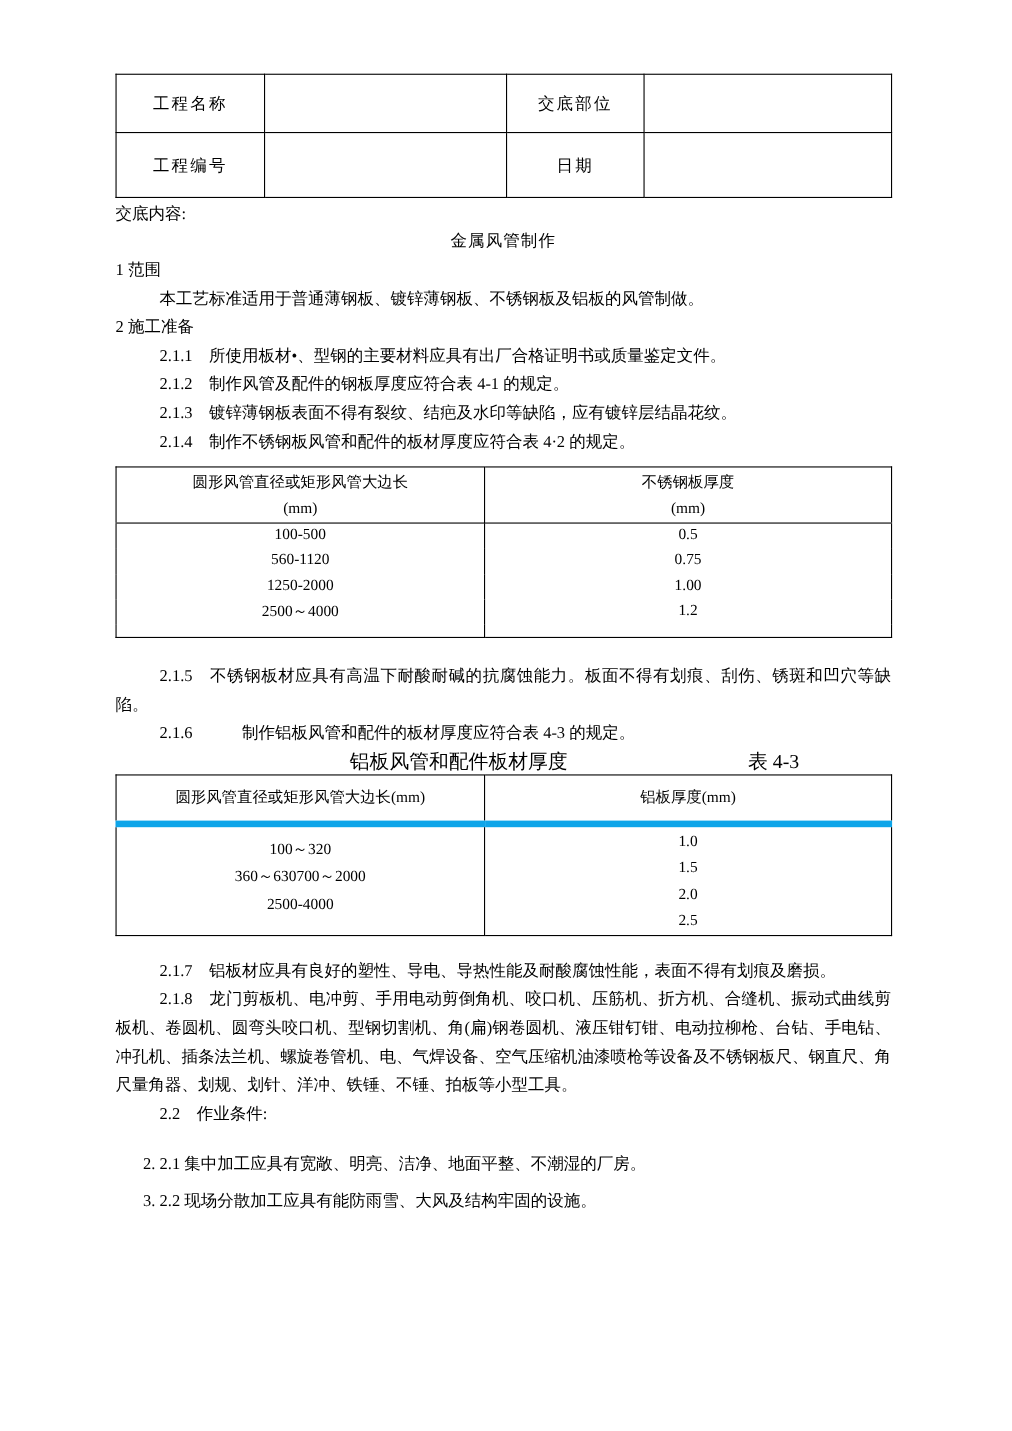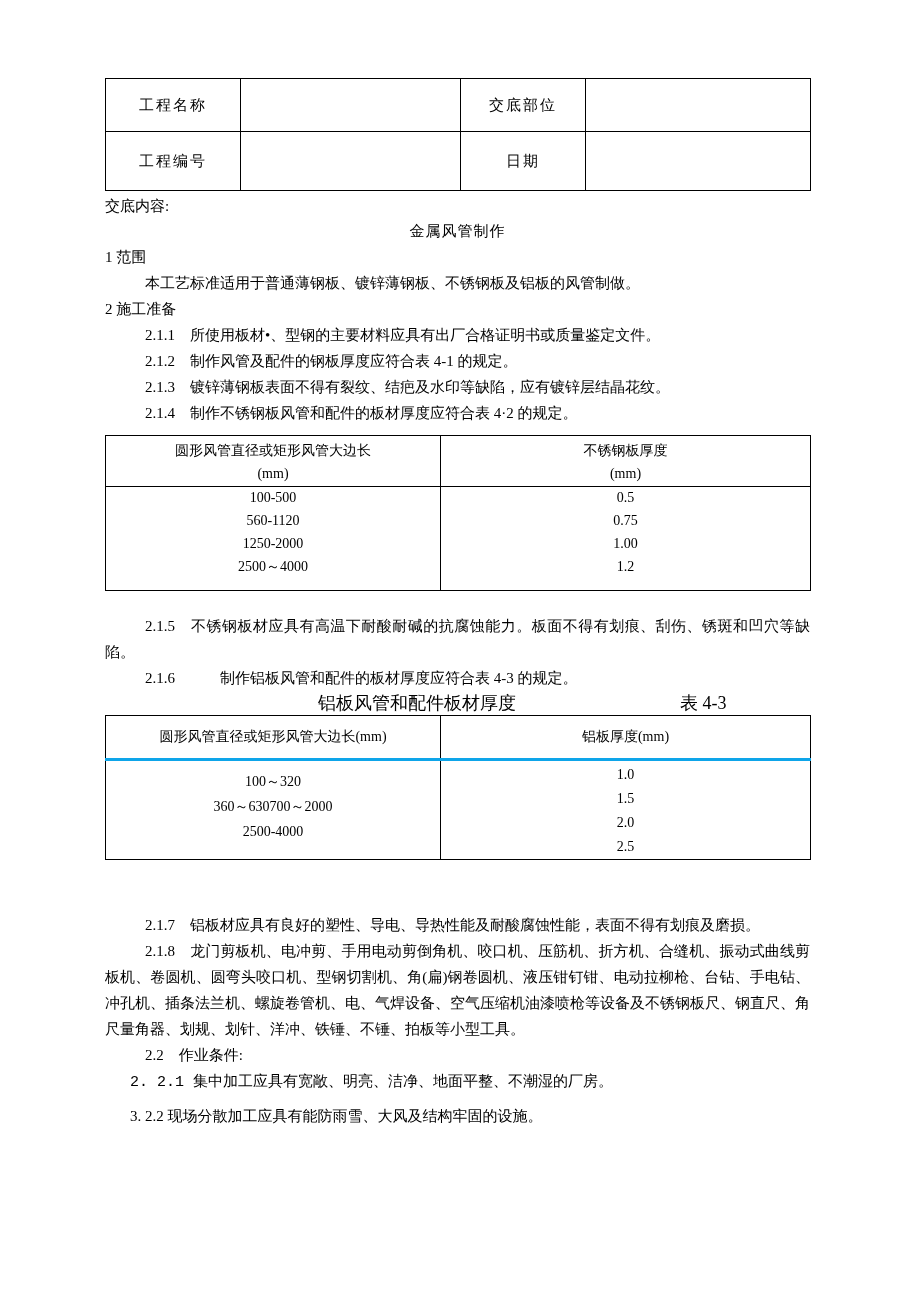--- a/index.html
+++ b/index.html
@@ -3,57 +3,57 @@
 <meta charset="utf-8">
 <style>
   * { margin: 0; padding: 0; box-sizing: border-box; }
   html, body { background: #ffffff; }
   body {
     width: 920px; height: 1301px;
     font-family: "Liberation Serif", "DejaVu Serif", serif;
     color: #000;
   }
   .page { position: relative; width: 920px; height: 1301px; background: #fff; overflow: hidden; }
-  .content { position: absolute; left: 105px; top: 78px; width: 705px; font-size: 15px; }
+  .content { position: absolute; left: 105px; top: 67px; width: 705px; font-size: 15px; }
 
   
   table.header-table { width: 705px; border-collapse: collapse; table-layout: fixed; }
   .header-table col.hc1 { width: 135px; }
   .header-table col.hc2 { width: 220px; }
   .header-table col.hc3 { width: 125px; }
   .header-table col.hc4 { width: 225px; }
   .header-table td { border: 1px solid #000; text-align: center; vertical-align: middle; font-size: 15px; letter-spacing: 2px; }
   .header-table tr.r1 td { height: 53px; }
   .header-table tr.r2 td { height: 59px; }
 
   
   .section-label { margin-top: 5px; line-height: 20px; }
   .doc-title { margin-top: 2px; text-align: center; line-height: 26px; letter-spacing: 1px; }
   .para { font-size: 15px; line-height: 26px; text-align: justify; }
   .ind  { text-indent: 40px; }
   .ind2 { text-indent: 25px; }
-  .mt3  { margin-top: 2px; font-family: Liberation Mono, monospace; }
+  .mt3  { margin-top: 20px; }
   .mt7  { margin-top: 7px; }
   .mt9  { margin-top: 9px; }
   .mt22 { margin-top: 22px; }
-  .mt34 { margin-top: 52px; }
+  .mt34 { margin-top: 19px; }
 
   
   table.dt { width: 705px; border-collapse: collapse; table-layout: fixed; border: 1px solid #000; }
   .dt col.c1 { width: 335px; }
   .dt col.c2 { width: 370px; }
   .dt th, .dt td { font-weight: normal; text-align: center; vertical-align: middle; font-size: 14px; }
   .dt th:first-child, .dt td:first-child { border-right: 1px solid #000; }
 
   .t42 tr.head th { border-bottom: 1px solid #000; padding: 3px 0 1px; }
   .t42 tr.head th div { line-height: 23px; }
   .t42 tr.data td { height: 23px; }
   .t42 tr.pad td { height: 12px; }
 
-  .t43 tr.head th { height: 44px; border-bottom: 3px solid #0ea5e9; }
+  .t43 tr.head th { height: 44px; border-bottom: 6px solid #0ea5e9; }
   .t43 tr.body td { height: 98px; vertical-align: top; }
   .t43 td.cc1 { padding-top: 8px; }
   .t43 td.cc2 { padding-top: 2px; }
   .t43 .line { height: 25px; line-height: 25px; }
   .t43 td.cc2 .line { height: 24px; line-height: 24px; }
 
   
   .caption-row { position: relative; height: 24px; line-height: 24px; font-size: 18px; }
   .cap-text  { position: absolute; left: 213px; }
   .cap-label { position: absolute; left: 575px; }

